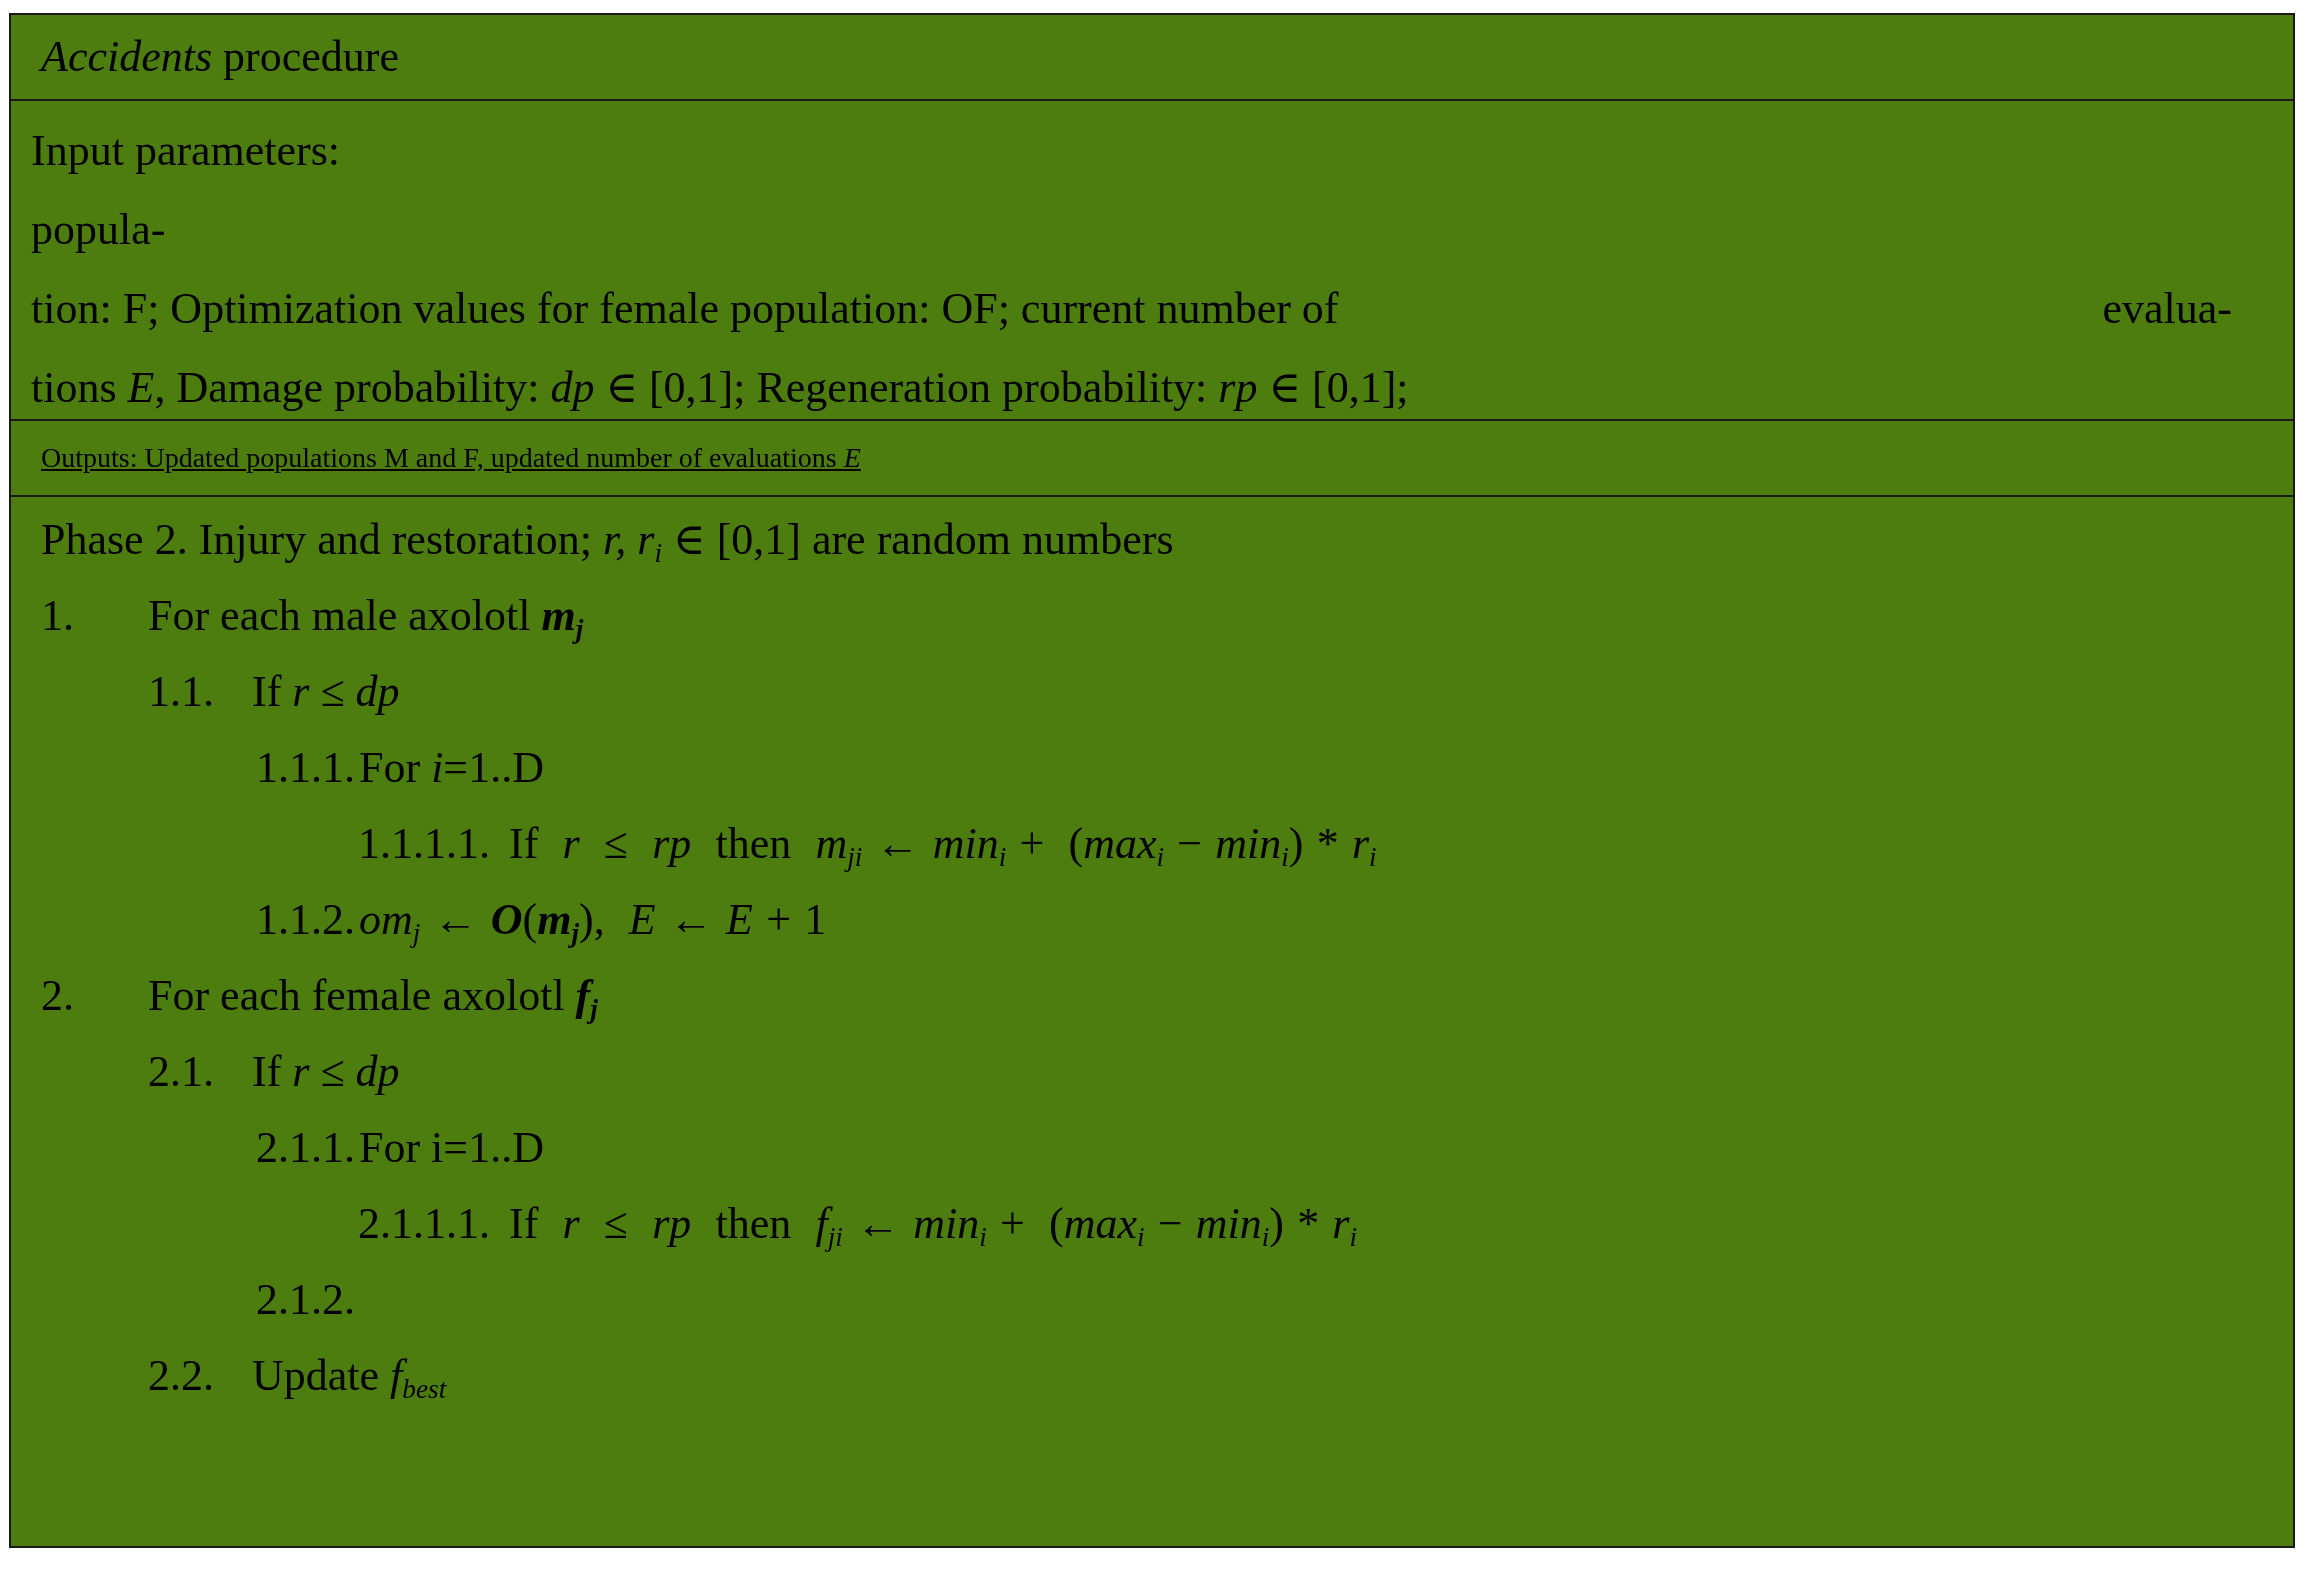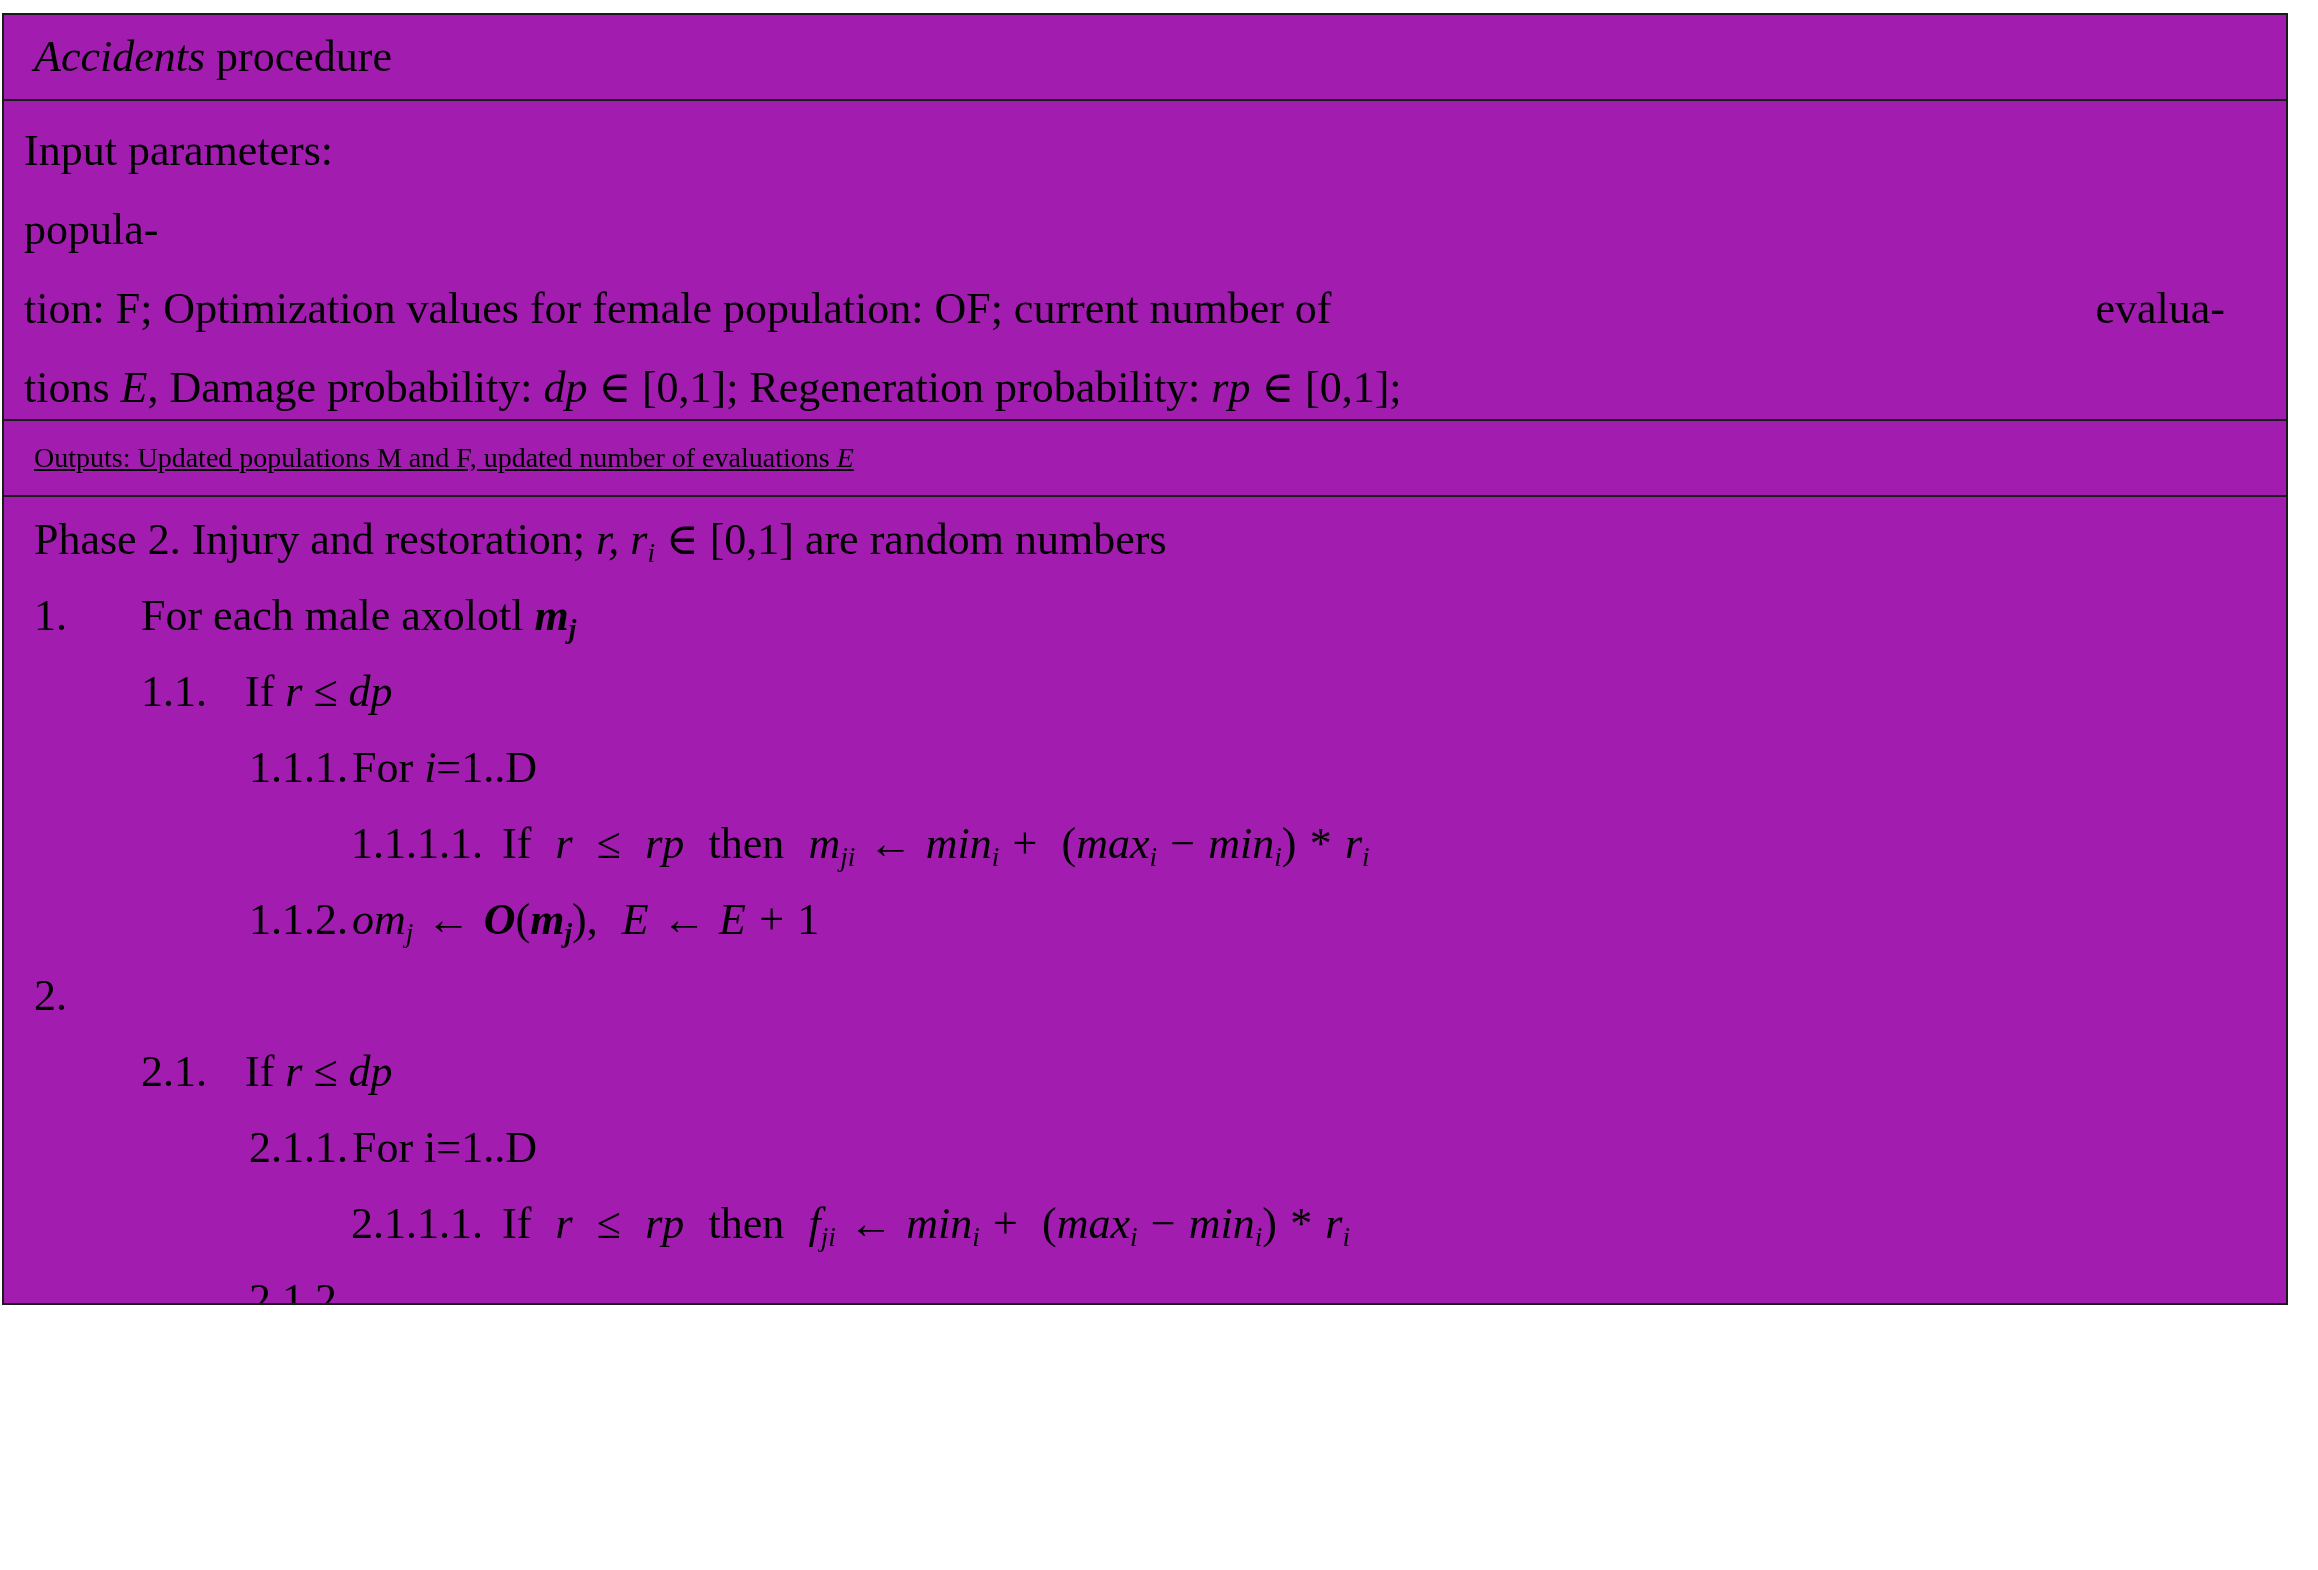--- a/index.html
+++ b/index.html
@@ -10,27 +10,27 @@
   body {
     width: 2319px;
     height: 1571px;
     font-family: "Liberation Serif", "DejaVu Serif", serif;
     color: #000000;
     overflow: hidden;
   }
 
   .algo-box {
     position: absolute;
-    left: 2px;
+    left: 9px;
     top: 12.8px;
     width: 2286px;
-    height: 1292px;
+    height: 1535px;
     box-sizing: border-box;
     border: 2.8px solid #1a1a1a;
-    background: #a21caf;
+    background: #4d7c0f;
     overflow: hidden;
   }
 
   .row {
     box-sizing: border-box;
     padding: 0 28.5px 0 30px;
   }
   .row-divider {
     border-bottom: 2.8px solid #1a1a1a;
   }
@@ -184,20 +184,21 @@
     </div>
 
     <div class="step lvl-3">
       <span class="num w3">1.1.2.</span>
       <span class="txt"><span class="mi">om</span><sub>j</sub><span class="sp"></span>←<span class="sp"></span><span class="mbi">O</span>(<span class="mbi">m</span><sub style="font-weight:bold">j</sub>),<span class="sp2"></span><span class="mi">E</span><span class="sp"></span>←<span class="sp"></span><span class="mi">E</span><span class="sp"></span>+<span class="sp"></span>1</span>
     </div>
 
 
     <div class="step lvl-1">
       <span class="num w1">2.</span>
+      <span class="txt"><span>For each female axolotl  </span><span class="mbi">f</span><sub style="font-weight:bold">j</sub></span>
     </div>
 
     <div class="step lvl-2">
       <span class="num w2">2.1.</span>
       <span class="txt"><span>If  </span><span class="mi">r</span><span class="mi"> ≤  dp</span></span>
     </div>
 
     <div class="step lvl-3">
       <span class="num w3">2.1.1.</span>
       <span class="txt">For i=1..D</span>

